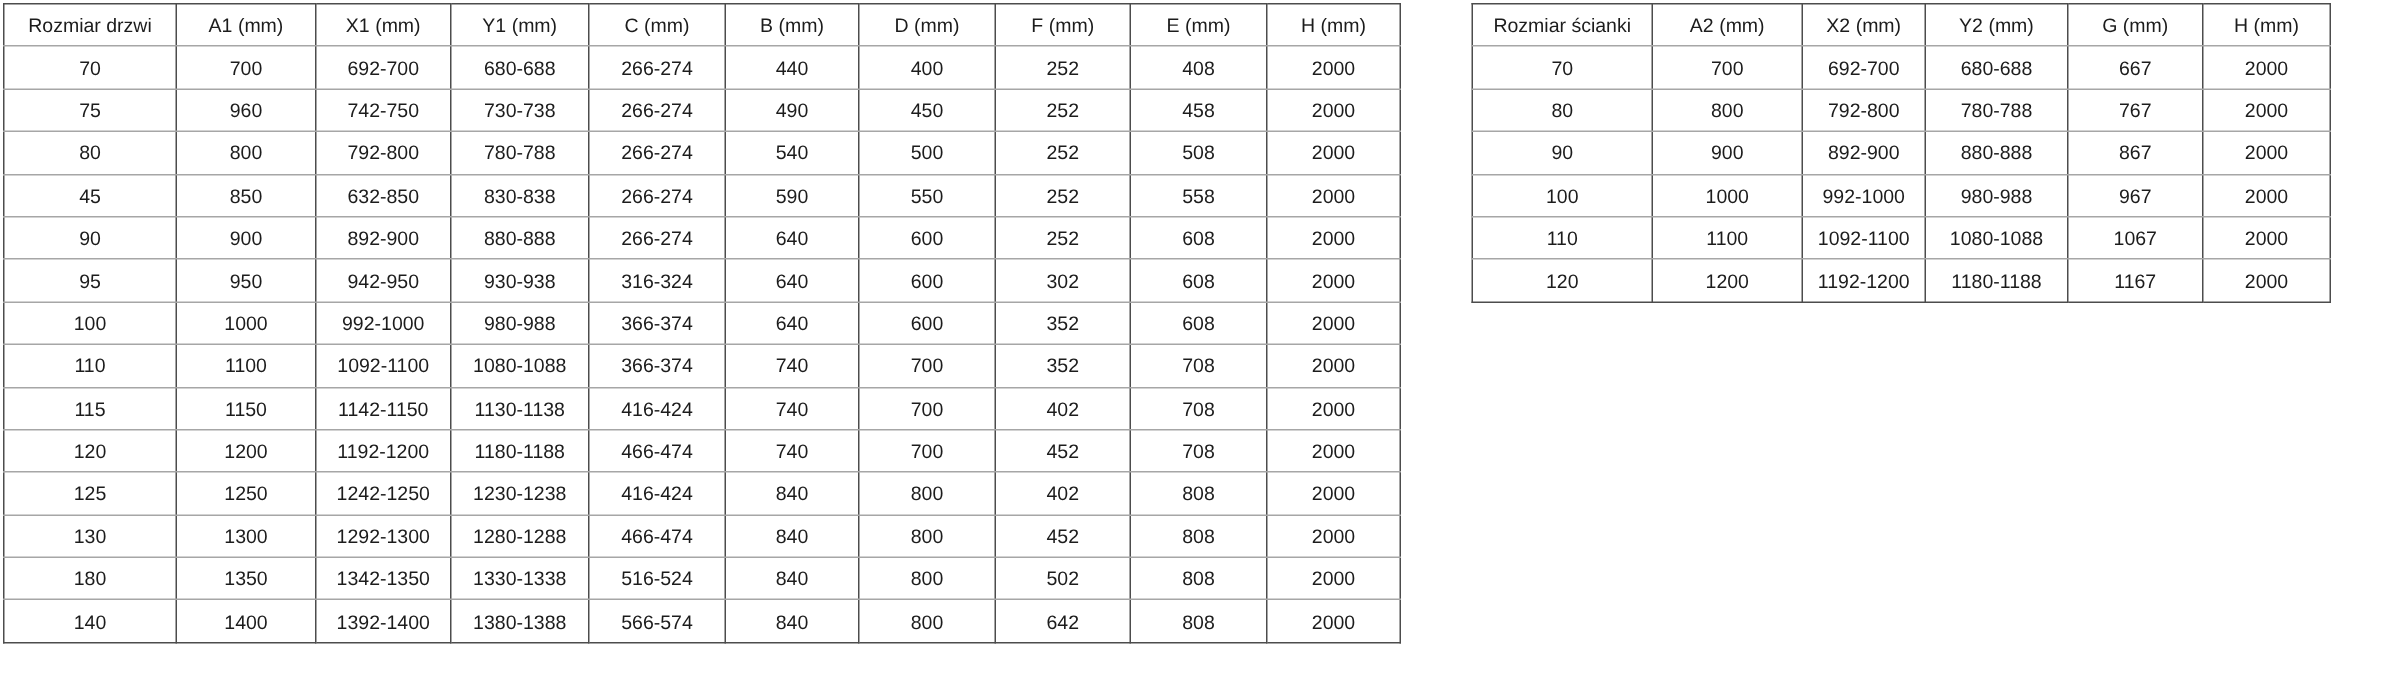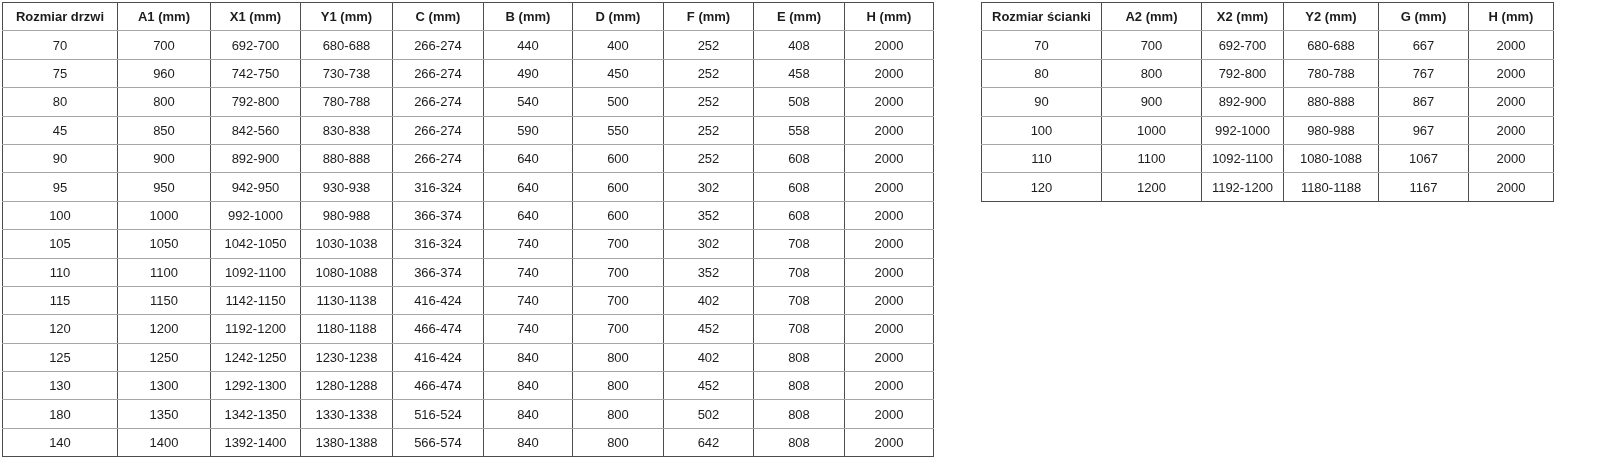--- a/index.html
+++ b/index.html
@@ -28,21 +28,21 @@
     vertical-align: middle;
     font-size: 13px;
     line-height: 1;
     white-space: nowrap;
     overflow: hidden;
     border-left: 1px solid #4c4c4c;
     border-right: 1px solid #4c4c4c;
     border-top: 1px solid #a6a6a6;
     border-bottom: 1px solid #a6a6a6;
   }
-  th { font-weight: bold; }
+  th { font-weight: normal; }
   thead tr th { border-top: 1px solid #4c4c4c; }
   tbody tr:last-child td { border-bottom: 1px solid #4c4c4c; }
   #doors-table { left: 2px; top: 2px; }
   #walls-table { left: 981px; top: 2px; }
 </style>
 </head>
 <body>
 
 <table id="doors-table">
     <colgroup>
@@ -104,21 +104,21 @@
         <td>266-274</td>
         <td>540</td>
         <td>500</td>
         <td>252</td>
         <td>508</td>
         <td>2000</td>
       </tr>
       <tr>
         <td>45</td>
         <td>850</td>
-        <td>842-560</td>
+        <td>632-850</td>
         <td>830-838</td>
         <td>266-274</td>
         <td>590</td>
         <td>550</td>
         <td>252</td>
         <td>558</td>
         <td>2000</td>
       </tr>
       <tr>
         <td>90</td>
@@ -147,32 +147,20 @@
       <tr>
         <td>100</td>
         <td>1000</td>
         <td>992-1000</td>
         <td>980-988</td>
         <td>366-374</td>
         <td>640</td>
         <td>600</td>
         <td>352</td>
         <td>608</td>
-        <td>2000</td>
-      </tr>
-      <tr>
-        <td>105</td>
-        <td>1050</td>
-        <td>1042-1050</td>
-        <td>1030-1038</td>
-        <td>316-324</td>
-        <td>740</td>
-        <td>700</td>
-        <td>302</td>
-        <td>708</td>
         <td>2000</td>
       </tr>
       <tr>
         <td>110</td>
         <td>1100</td>
         <td>1092-1100</td>
         <td>1080-1088</td>
         <td>366-374</td>
         <td>740</td>
         <td>700</td>

